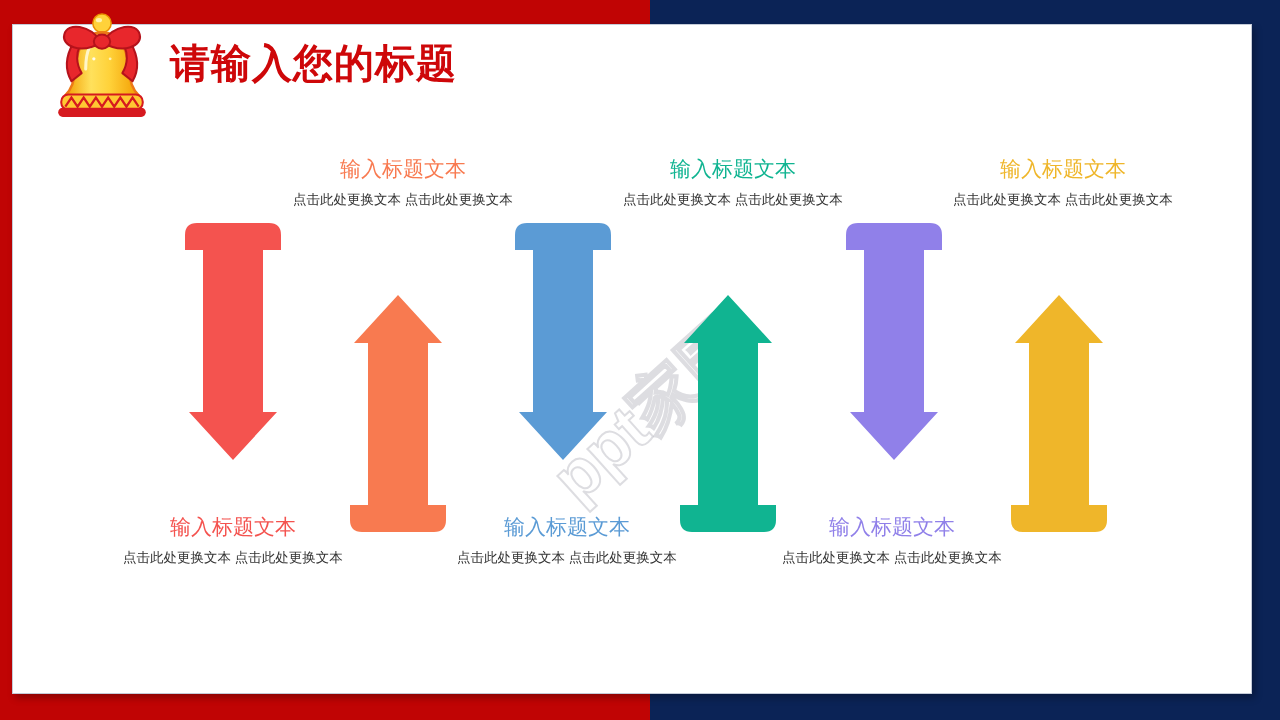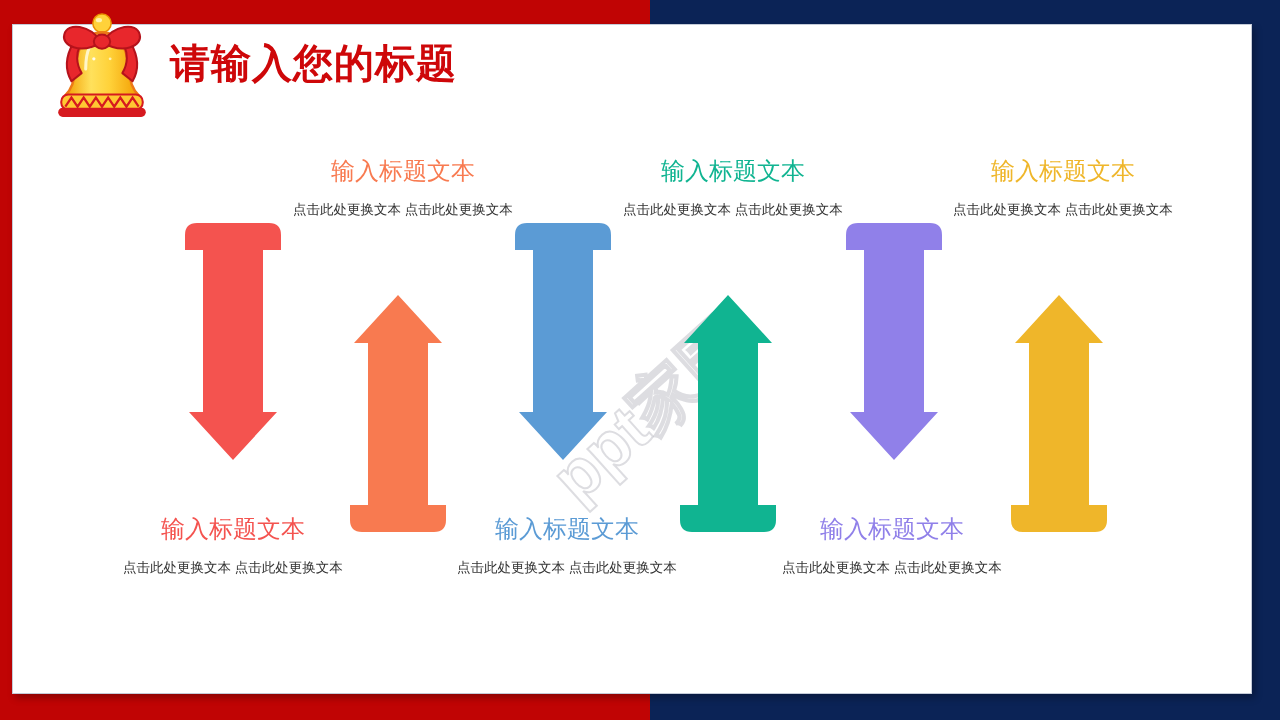--- a/index.html
+++ b/index.html
@@ -32,22 +32,22 @@
     color:rgba(255,255,255,.55);
     -webkit-text-stroke:2px rgba(188,188,195,.5);
     text-shadow:1px 1px 0 rgba(255,255,255,.6);
     z-index:3;pointer-events:none;
     user-select:none;
   }
   .item-arrow{position:absolute;z-index:4;}
   .item-label{
     position:absolute;width:300px;text-align:center;z-index:5;
   }
-  .item-title{font-size:24px;line-height:22px;}
-  .item-subtitle{font-size:13.5px;line-height:15px;color:#333333;margin-top:20px;}
+  .item-title{font-size:21px;line-height:22px;font-family:Liberation Mono, monospace;}
+  .item-subtitle{font-size:13.5px;line-height:15px;color:#333333;margin-top:10px;}
 </style>
 </head>
 <body>
 
 <div id="stage">
 
   <div class="panel"></div>
 
   <svg class="bell" viewBox="0 0 100 108" aria-hidden="true">
     <defs>

